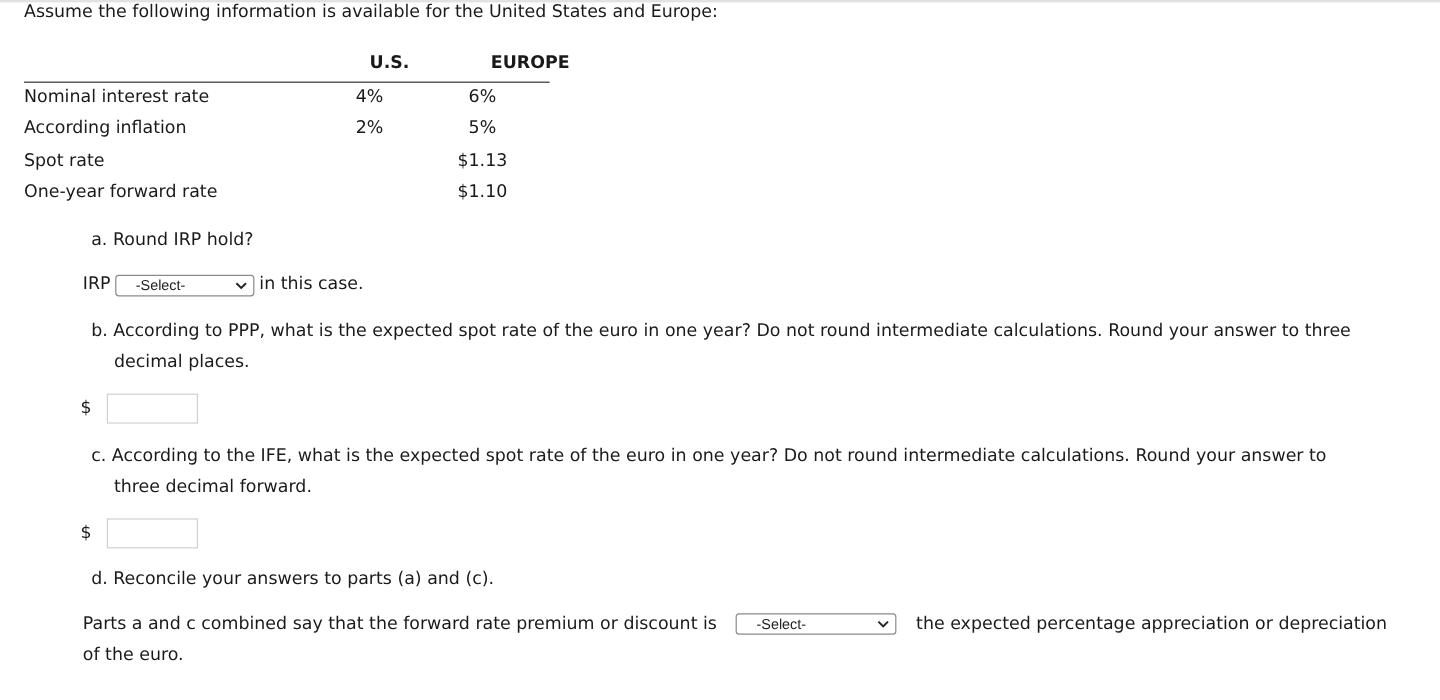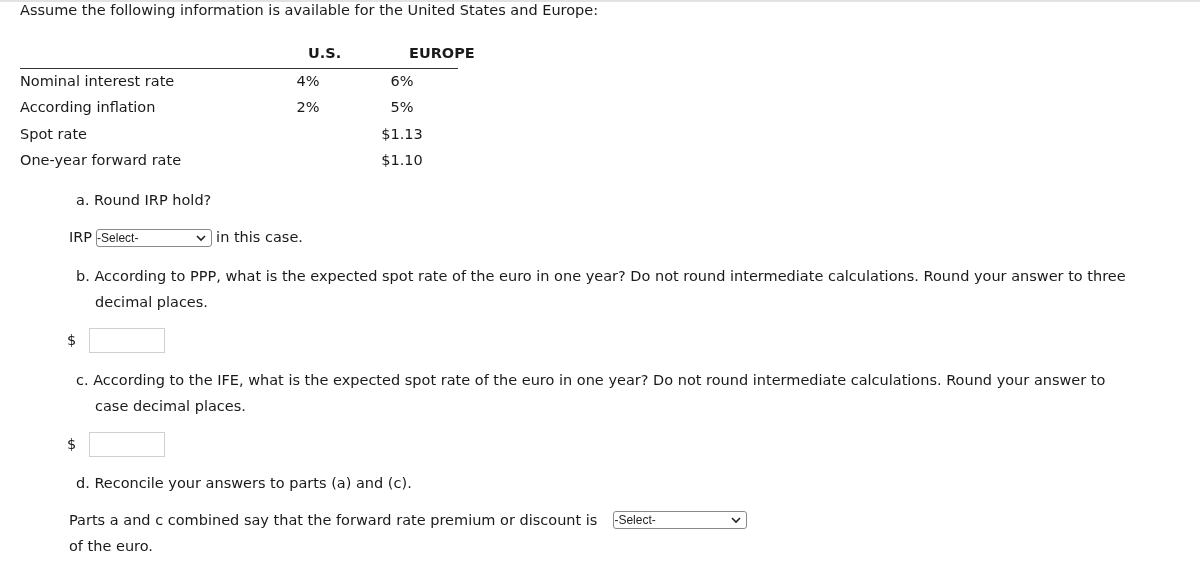--- a/index.html
+++ b/index.html
@@ -14,21 +14,21 @@
     .th { font-weight: bold; top: 43px; }
     .th-us { left: 288px; margin-left: 20px; }
     .th-eu { left: 368px; margin-left: 41px; }
     .row-label { left: 20px; }
     .cell { text-align: center; width: 60px; }
     .cell-us { left: 278px; }
     .cell-eu { left: 372px; }
     .select {
       display: inline-flex; align-items: center; justify-content: space-between;
       box-sizing: border-box; height: 18px; border: 1px solid #8a8a8a; border-radius: 3px;
-      background: #fff; font-size: 12px; padding: 0 4px 0 0; vertical-align: middle;
+      background: #fff; font-size: 12px; padding: 0 4px 0 16px; vertical-align: middle;
       font-family: "Liberation Sans", sans-serif; color: #222; cursor: pointer;
     }
     .select .chev { width: 12px; height: 12px; display: inline-block; }
     .sel-a { width: 116px; }
     .sel-d { width: 134px; }
     .input {
       position: absolute; box-sizing: border-box; width: 76px; height: 25px;
       border: 1px solid #d0d0d0; background: #fff;
     }
     .dollar { font-size: 14.5px; }
@@ -69,27 +69,28 @@
   </span>
   <span>in this case.</span>
 </div>
 
 <div class="abs" style="left:76px; top:266px">b. According to PPP, what is the expected spot rate of the euro in one year? Do not round intermediate calculations. Round your answer to three</div>
 <div class="abs" style="left:95px; top:292px">decimal places.</div>
 <div class="abs dollar" style="left:67px; top:330px">$</div>
 <div class="input" style="left:89px; top:326px"></div>
 
 <div class="abs" style="left:76px; top:370px">c. According to the IFE, what is the expected spot rate of the euro in one year? Do not round intermediate calculations. Round your answer to</div>
-<div class="abs" style="left:95px; top:396px">case decimal places.</div>
+<div class="abs" style="left:95px; top:396px">three decimal forward.</div>
 <div class="abs dollar" style="left:67px; top:434px">$</div>
 <div class="input" style="left:89px; top:430px"></div>
 
 <div class="abs" style="left:76px; top:473px">d. Reconcile your answers to parts (a) and (c).</div>
 <div class="abs" style="left:69px; top:509px; display:flex; align-items:center; gap:16px;">
   <span>Parts a and c combined say that the forward rate premium or discount is</span>
   <span class="select sel-d">
     <span>-Select-</span>
     <svg class="chev" viewBox="0 0 12 12">
         <path d="M2 4 L6 8 L10 4" fill="none" stroke="#222" stroke-width="1.6"></path>
       </svg>
   </span>
+  <span>the expected percentage appreciation or depreciation</span>
 </div>
 <div class="abs" style="left:69px; top:536px">of the euro.</div>
 
 </body></html>

